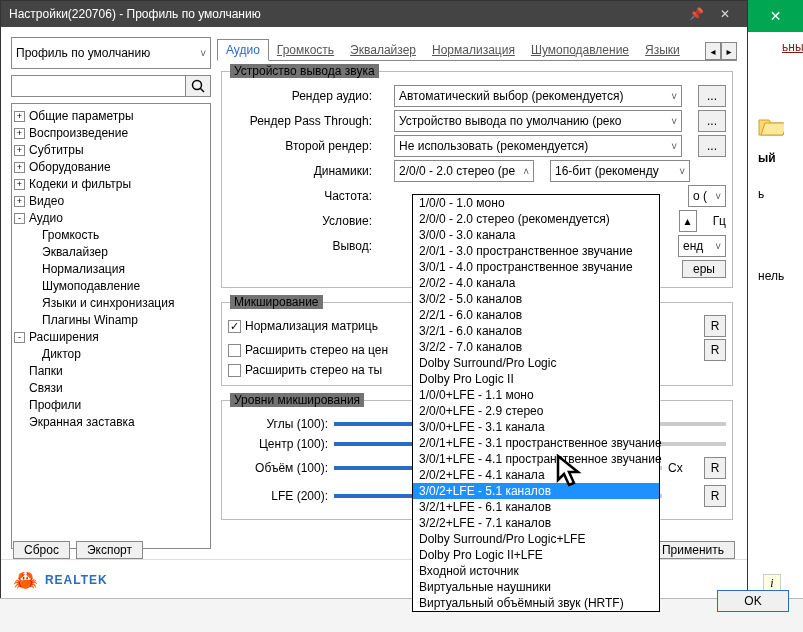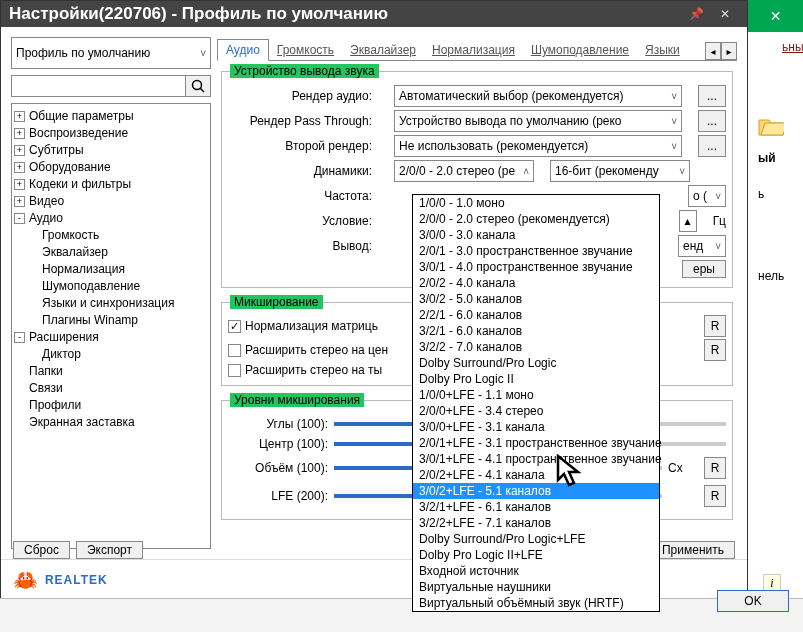--- a/index.html
+++ b/index.html
@@ -1,40 +1,40 @@
 <!DOCTYPE html>
 <html><head>
 <meta charset="utf-8">
 <style>
 * { box-sizing: border-box; font-family: "Segoe UI", Tahoma, sans-serif; font-size: 12px; }
 body { margin: 0; background: #fff; position: relative; width: 803px; height: 632px; overflow: hidden; }
 .window { position: absolute; left: 0; top: 0; width: 748px; height: 600px; border: 1px solid #333; background: #fff; }
 .titlebar { height: 26px; background: #444; color: #fff; display: flex; align-items: center; padding: 0 8px; }
-.titlebar-title { flex: 1; font-size: 17px; font-weight: bold; }
+.titlebar-title { flex: 1; font-size: 12px; }
 .titlebar-icon { width: 28px; text-align: center; cursor: pointer; opacity: 0.8; }
 .green-close { position: absolute; left: 748px; top: 0; width: 55px; height: 32px; background: #00a651; color: #fff; display: flex; align-items: center; justify-content: center; font-size: 14px; }
 .content { display: flex; height: calc(100% - 26px - 40px); padding: 10px; gap: 6px; }
 .left-pane { width: 200px; display: flex; flex-direction: column; gap: 6px; }
 .profile-row { display: flex; gap: 4px; }
 .profile-select { flex: 1; border: 1px solid #888; height: 32px; padding: 2px 4px; display: flex; align-items: center; justify-content: space-between; background: #fff; }
 .search-row { display: flex; }
 .search-input { flex: 1; border: 1px solid #888; border-right: none; height: 22px; padding: 2px 4px; }
 .search-btn { width: 26px; height: 22px; border: 1px solid #888; background: #f0f0f0; display: flex; align-items: center; justify-content: center; }
 .tree { flex: 1; border: 1px solid #888; padding: 4px 2px; overflow: hidden; line-height: 17px; }
 .tree-item { display: flex; align-items: center; white-space: nowrap; }
 .tree-toggle { width: 11px; height: 11px; border: 1px solid #888; display: inline-flex; align-items: center; justify-content: center; margin-right: 4px; font-size: 9px; line-height: 1; }
 .tree-child { padding-left: 28px; }
 .right-pane { flex: 1; display: flex; flex-direction: column; }
 .tabs { display: flex; border-bottom: 1px solid #888; align-items: flex-end; height: 24px; }
 .tab { padding: 3px 8px; color: #555; cursor: pointer; text-decoration: underline; }
 .tab.active { border: 1px solid #888; border-bottom: 1px solid #fff; color: #2a6bc5; margin-bottom: -1px; background: #fff; text-decoration: none; }
 .tab-nav { margin-left: auto; display: flex; }
 .tab-nav-btn { width: 16px; height: 18px; border: 1px solid #888; background: #f0f0f0; display: flex; align-items: center; justify-content: center; font-size: 10px; }
 .group { border: 1px solid #bbb; margin: 10px 4px 4px; padding: 10px 6px 6px 6px; position: relative; }
-.group-title { position: absolute; top: -8px; left: 8px; background: #22c55e; padding: 0 4px; }
+.group-title { position: absolute; top: -8px; left: 8px; background: #737373; padding: 0 4px; }
 .form-row { display: flex; align-items: center; margin: 3px 0; gap: 16px; }
 .form-label { width: 150px; text-align: right; padding-right: 6px; }
 .form-select, .form-small { border: 1px solid #888; height: 22px; padding: 2px 4px; display: flex; align-items: center; justify-content: space-between; background: #fff; overflow: hidden; white-space: nowrap; }
 .form-select { flex: 1; }
 .form-small { width: 140px; }
 .ellipsis-btn { width: 28px; height: 22px; border: 1px solid #888; background: #f0f0f0; display: flex; align-items: center; justify-content: center; }
 .chk-row { display: flex; align-items: center; gap: 4px; margin: 2px 0; }
 .chk { width: 13px; height: 13px; border: 1px solid #888; display: inline-flex; align-items: center; justify-content: center; font-size: 11px; line-height: 1; }
 .slider-row { display: flex; align-items: center; gap: 6px; margin: 6px 0; }
 .slider-label { width: 100px; text-align: right; }
@@ -323,21 +323,21 @@
     <div class="dropdown-item">2/0/1 - 3.0 пространственное звучание</div>
     <div class="dropdown-item">3/0/1 - 4.0 пространственное звучание</div>
     <div class="dropdown-item">2/0/2 - 4.0 канала</div>
     <div class="dropdown-item">3/0/2 - 5.0 каналов</div>
     <div class="dropdown-item">2/2/1 - 6.0 каналов</div>
     <div class="dropdown-item">3/2/1 - 6.0 каналов</div>
     <div class="dropdown-item">3/2/2 - 7.0 каналов</div>
     <div class="dropdown-item">Dolby Surround/Pro Logic</div>
     <div class="dropdown-item">Dolby Pro Logic II</div>
     <div class="dropdown-item">1/0/0+LFE - 1.1 моно</div>
-    <div class="dropdown-item">2/0/0+LFE - 3.4 стерео</div>
+    <div class="dropdown-item">2/0/0+LFE - 2.9 стерео</div>
     <div class="dropdown-item">3/0/0+LFE - 3.1 канала</div>
     <div class="dropdown-item">2/0/1+LFE - 3.1 пространственное звучание</div>
     <div class="dropdown-item">3/0/1+LFE - 4.1 пространственное звучание</div>
     <div class="dropdown-item">2/0/2+LFE - 4.1 канала</div>
     <div class="dropdown-item selected">3/0/2+LFE - 5.1 каналов</div>
     <div class="dropdown-item">3/2/1+LFE - 6.1 каналов</div>
     <div class="dropdown-item">3/2/2+LFE - 7.1 каналов</div>
     <div class="dropdown-item">Dolby Surround/Pro Logic+LFE</div>
     <div class="dropdown-item">Dolby Pro Logic II+LFE</div>
     <div class="dropdown-item">Входной источник</div>

